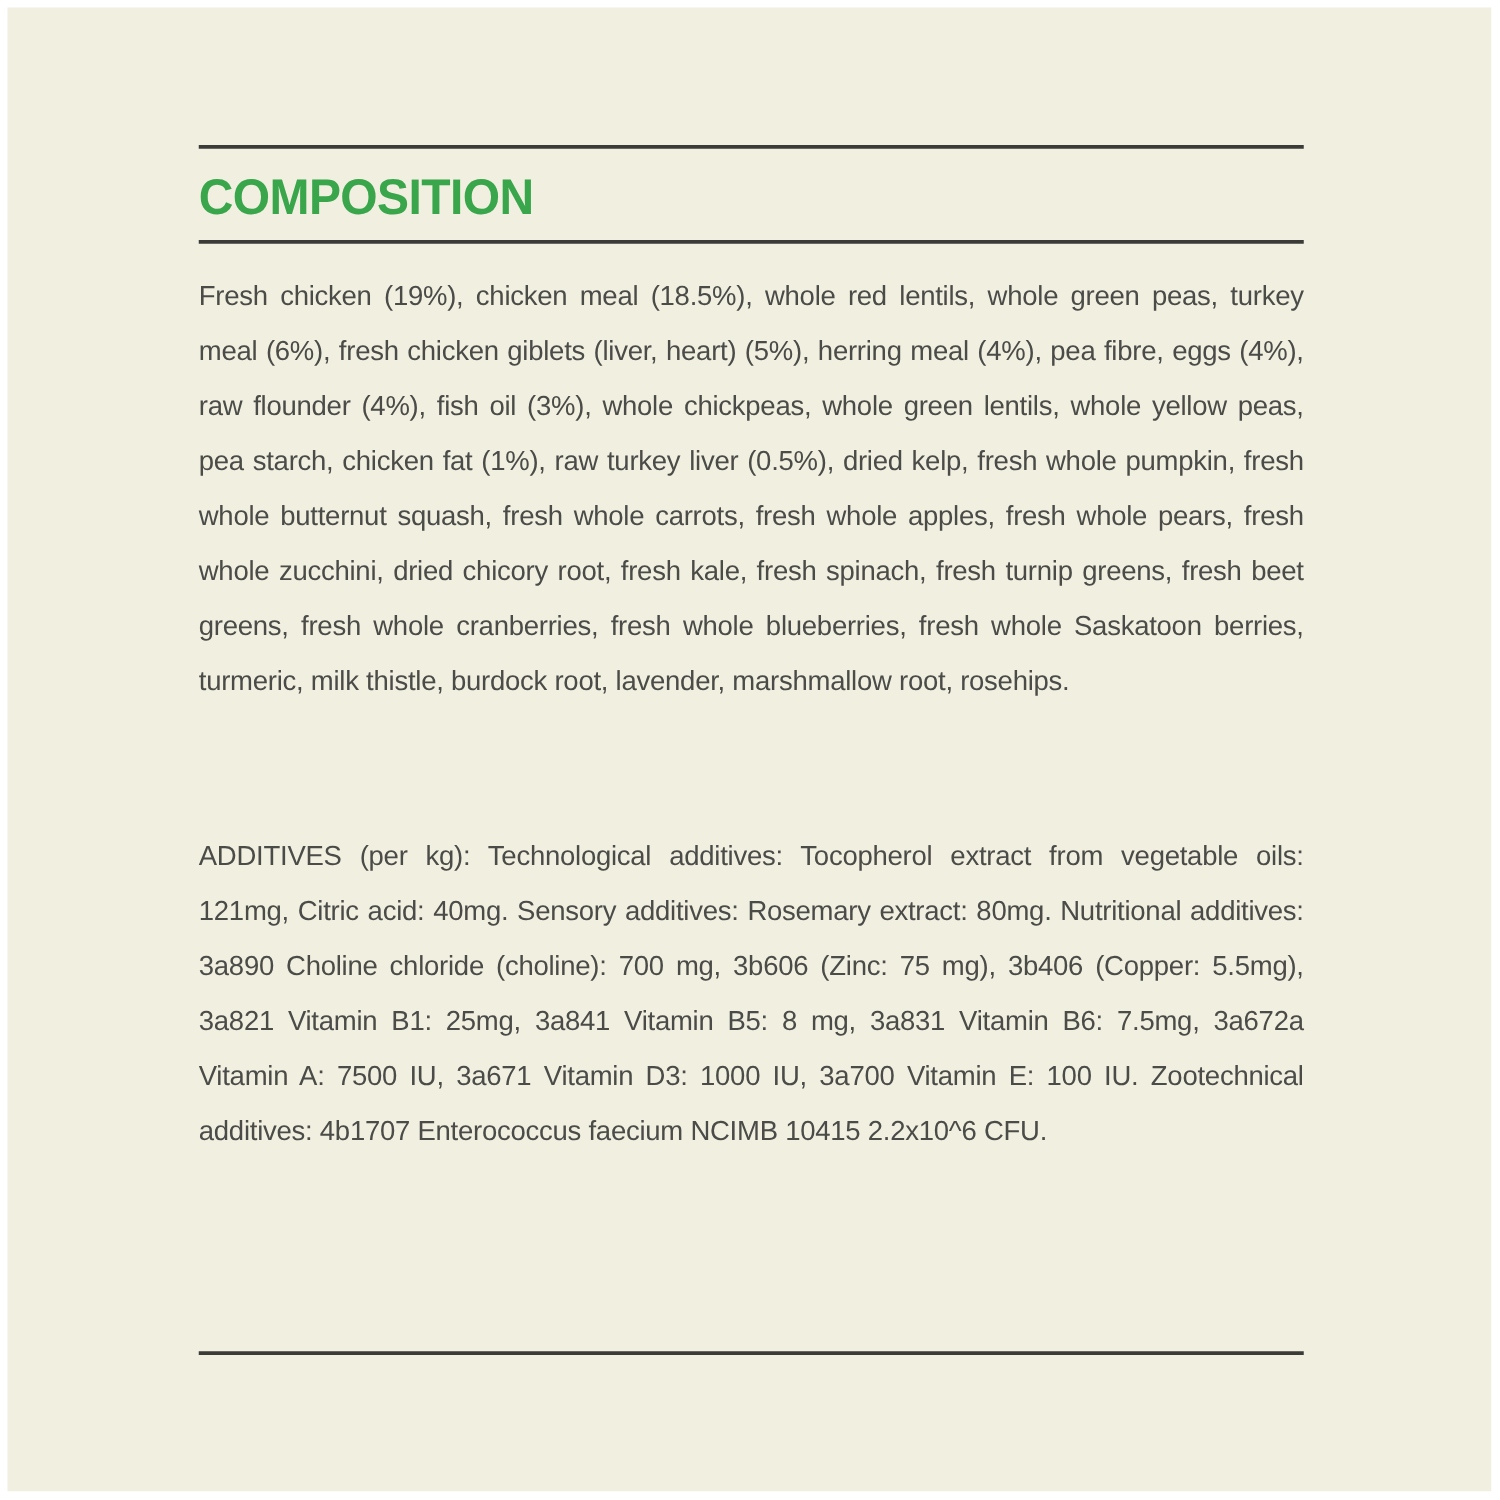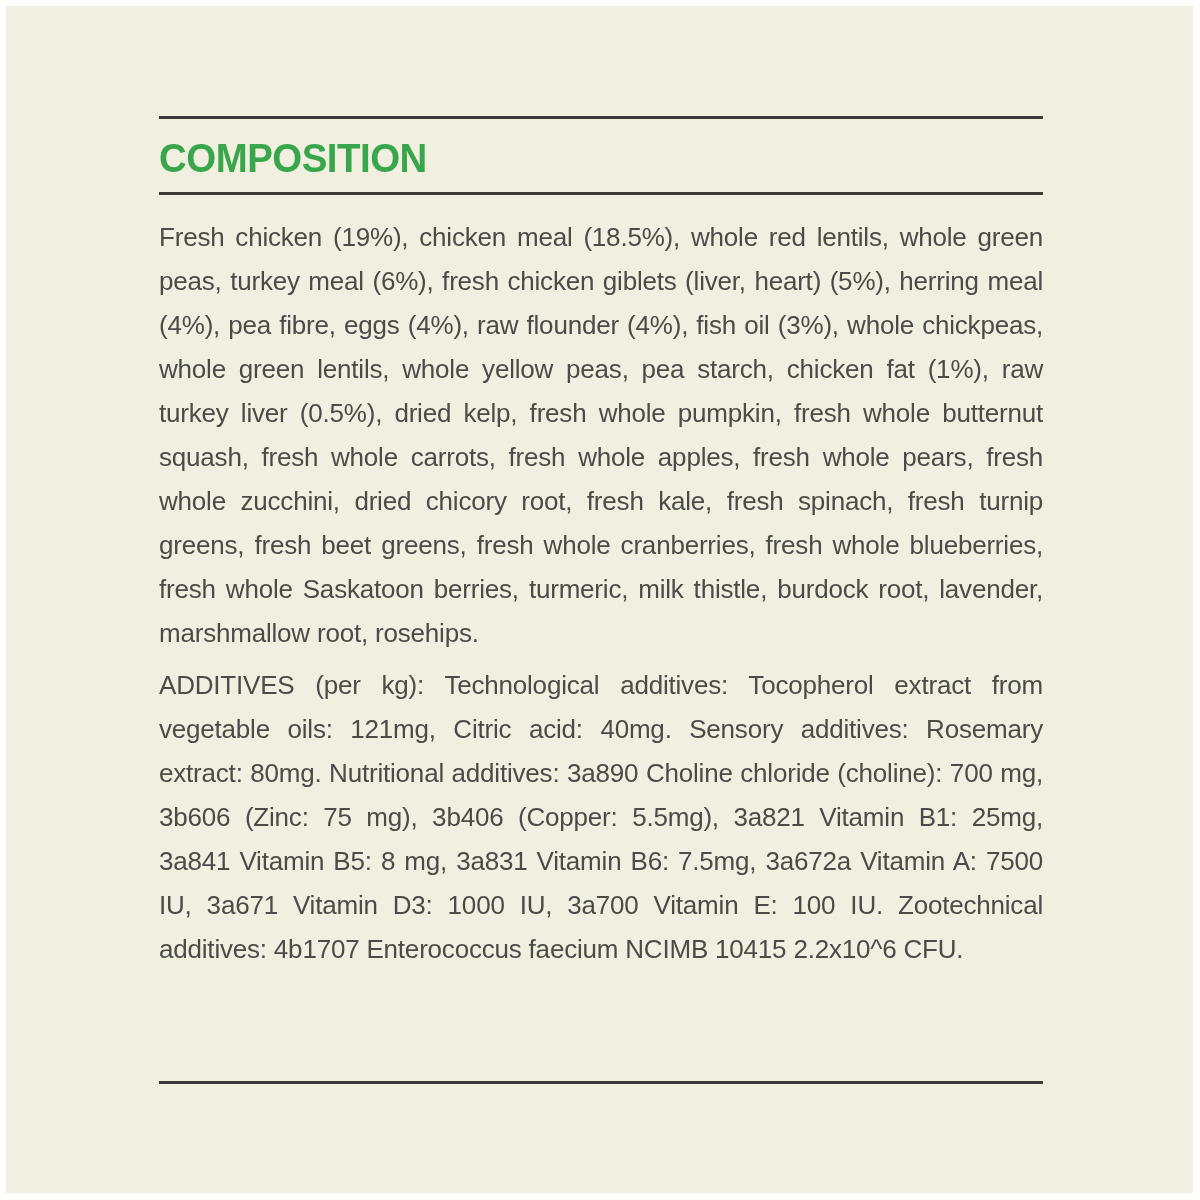--- a/index.html
+++ b/index.html
@@ -61,21 +61,21 @@
     transform: scaleX(0.96);
     transform-origin: left center;
     white-space: nowrap;
   }
   .body-text {
     position: absolute;
     left: 0;
     width: 884px;
     margin: 0;
     color: var(--text-color);
-    font-size: 26px;
+    font-size: 22px;
     line-height: 44px;
     letter-spacing: -0.2px;
     text-align: justify;
     text-justify: inter-word;
   }
   .para-composition { top: 209px; } 
   .para-additives   { top: 657px; } 
 </style>
 </head>
 <body>

